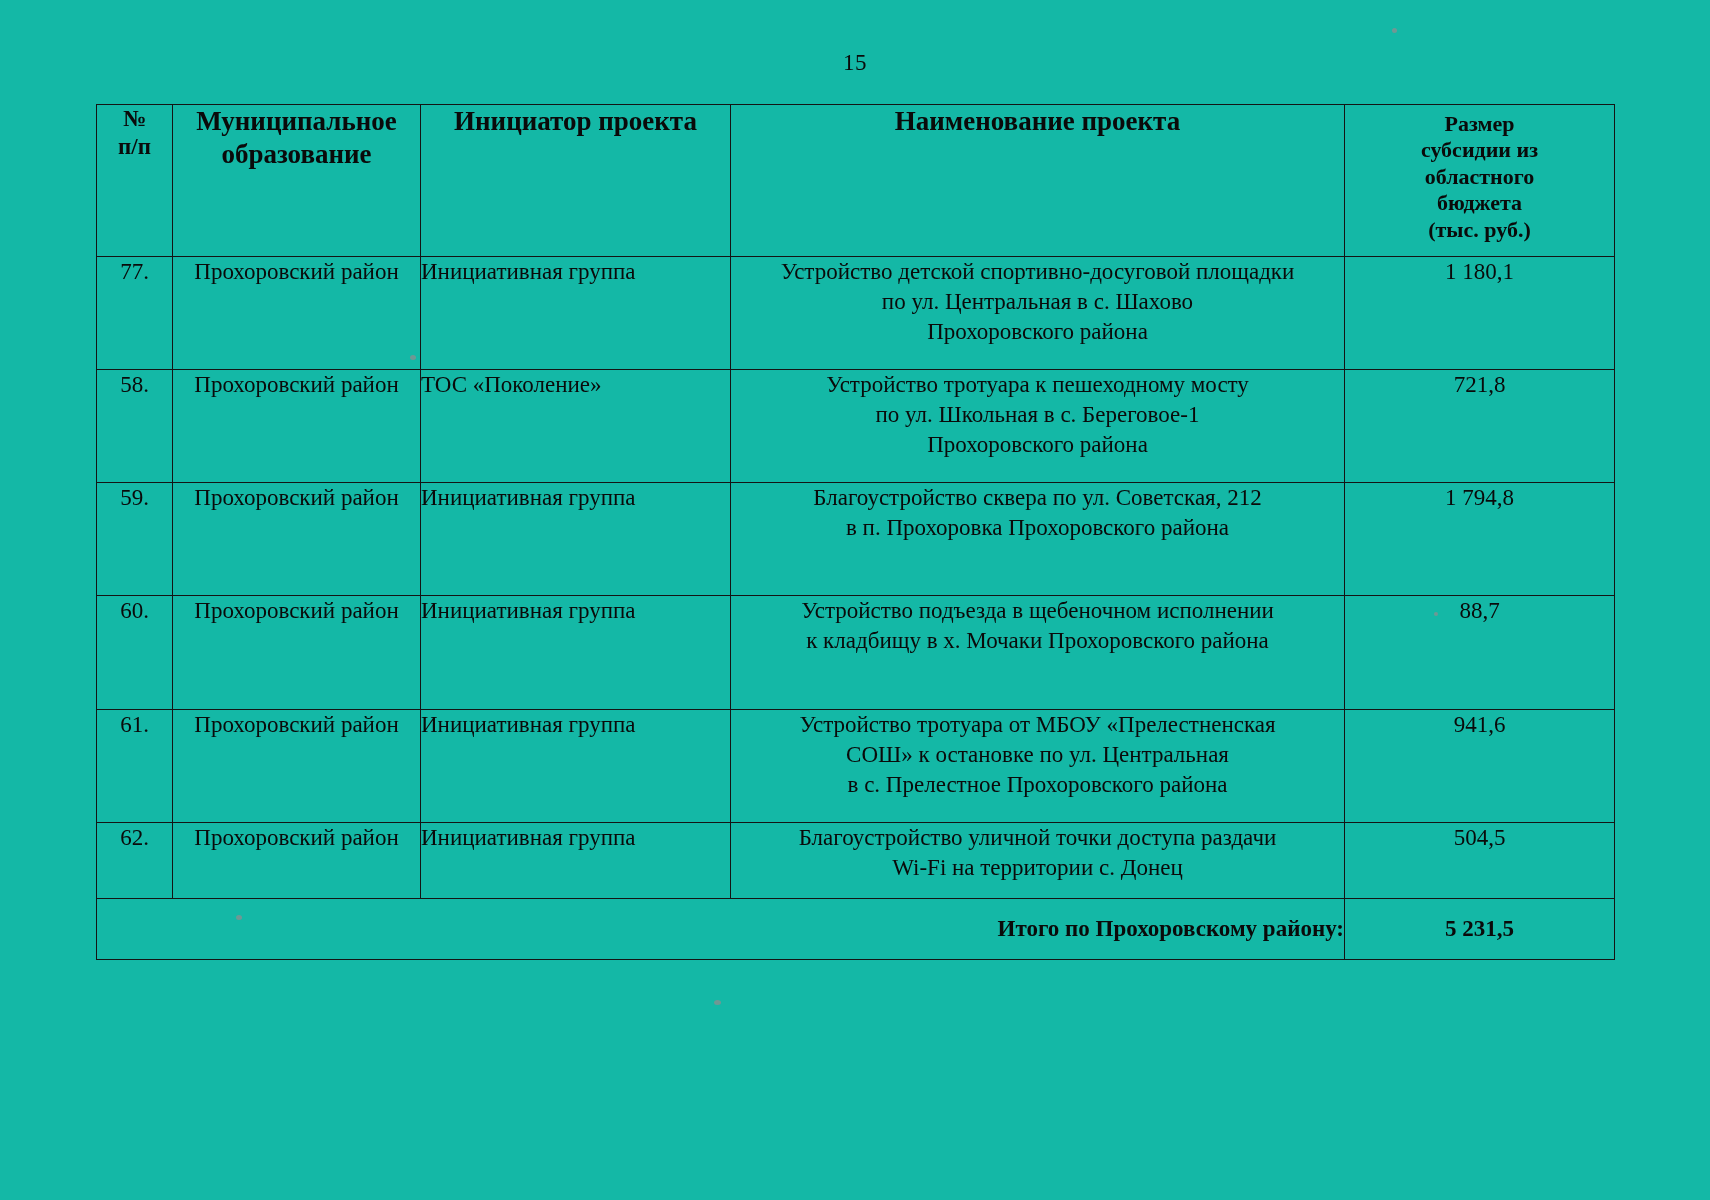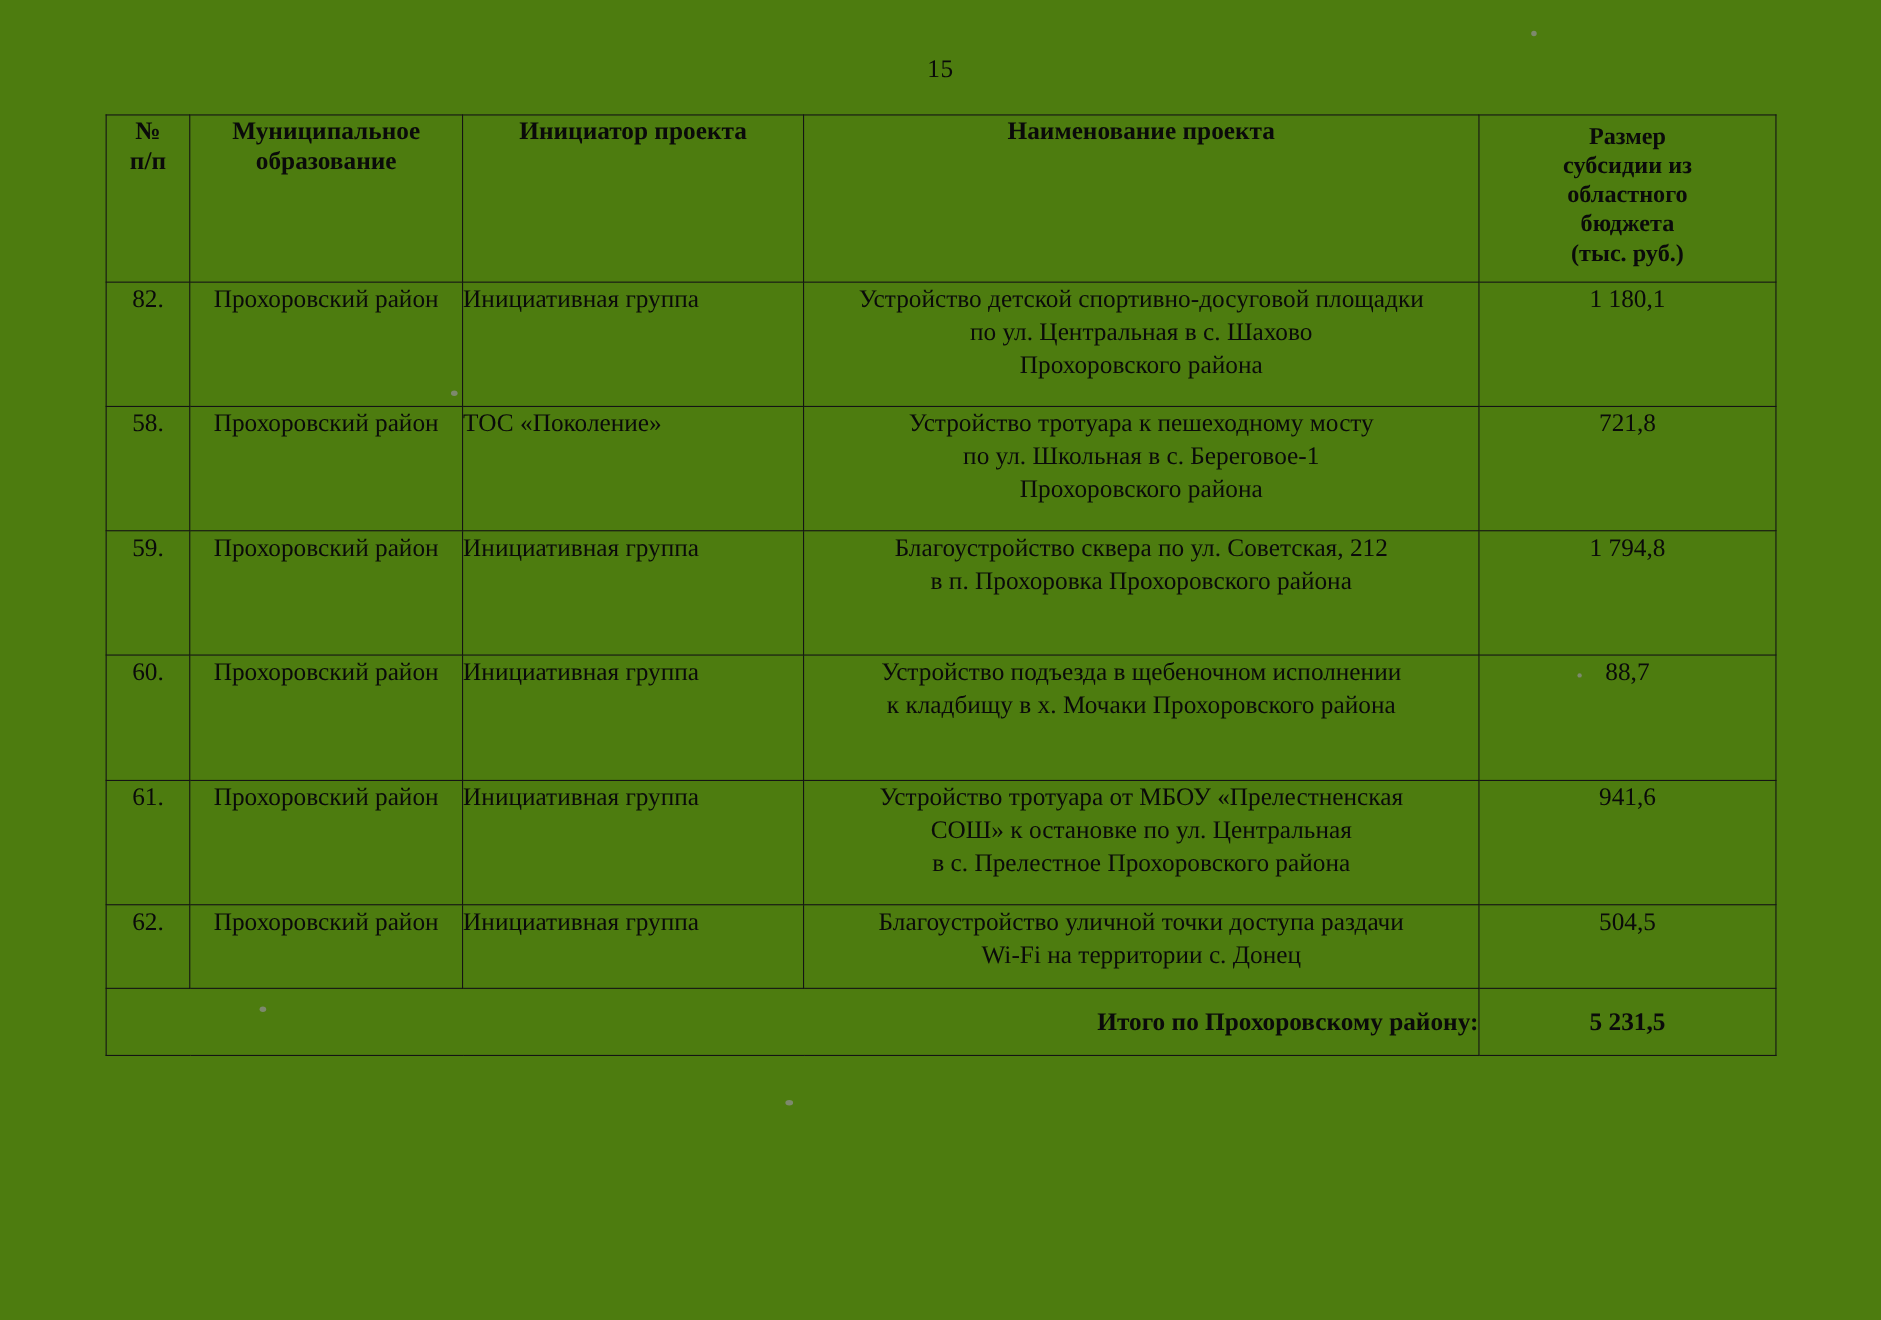--- a/index.html
+++ b/index.html
@@ -13,21 +13,21 @@
     position: relative;
     font-family: "Liberation Serif", "DejaVu Serif", serif;
     color: #0a0a0a;
     overflow: hidden;
   }
 
   
   .page {
     position: absolute;
     inset: 0;
-    background: #4d7c0f;
+    background: #14b8a6;
   }
 
   .page-number {
     position: absolute;
     top: 50px;
     left: 0;
     width: 1710px;
     text-align: center;
     font-size: 23px;
     font-family: "Liberation Serif", serif;
@@ -57,21 +57,21 @@
   col.c-num    { width: 76px; }
   col.c-muni   { width: 248px; }
   col.c-init   { width: 310px; }
   col.c-proj   { width: 614px; }
   col.c-sum    { width: 270px; }
 
   thead th {
     text-align: center;
     vertical-align: middle;
     font-weight: bold;
-    font-size: 23px;
+    font-size: 27px;
     line-height: 1.22;
     padding: 10px 6px;
     height: 152px;
     box-sizing: border-box;
   }
 
   thead th.h-num   { font-size: 23px; }
   thead th.h-sum   { font-size: 22px; line-height: 1.2; padding: 6px 8px; text-align: center; }
 
   tbody td {
@@ -163,21 +163,21 @@
             <span>субсидии из</span><br>
             <span>областного</span><br>
             <span>бюджета</span><br>
             <span>(тыс. руб.)</span>
           </th>
         </tr>
       </thead>
       <tbody>
 
         <tr class="r-57">
-          <td class="cell-num">82.</td>
+          <td class="cell-num">77.</td>
           <td class="cell-muni">Прохоровский район</td>
           <td class="cell-init">Инициативная группа</td>
           <td class="cell-proj">
             <span class="proj-line">Устройство детской спортивно-досуговой площадки</span>
             <span class="proj-line">по ул. Центральная в с. Шахово</span>
             <span class="proj-line">Прохоровского района</span>
           </td>
           <td class="cell-sum">1 180,1</td>
         </tr>
 

